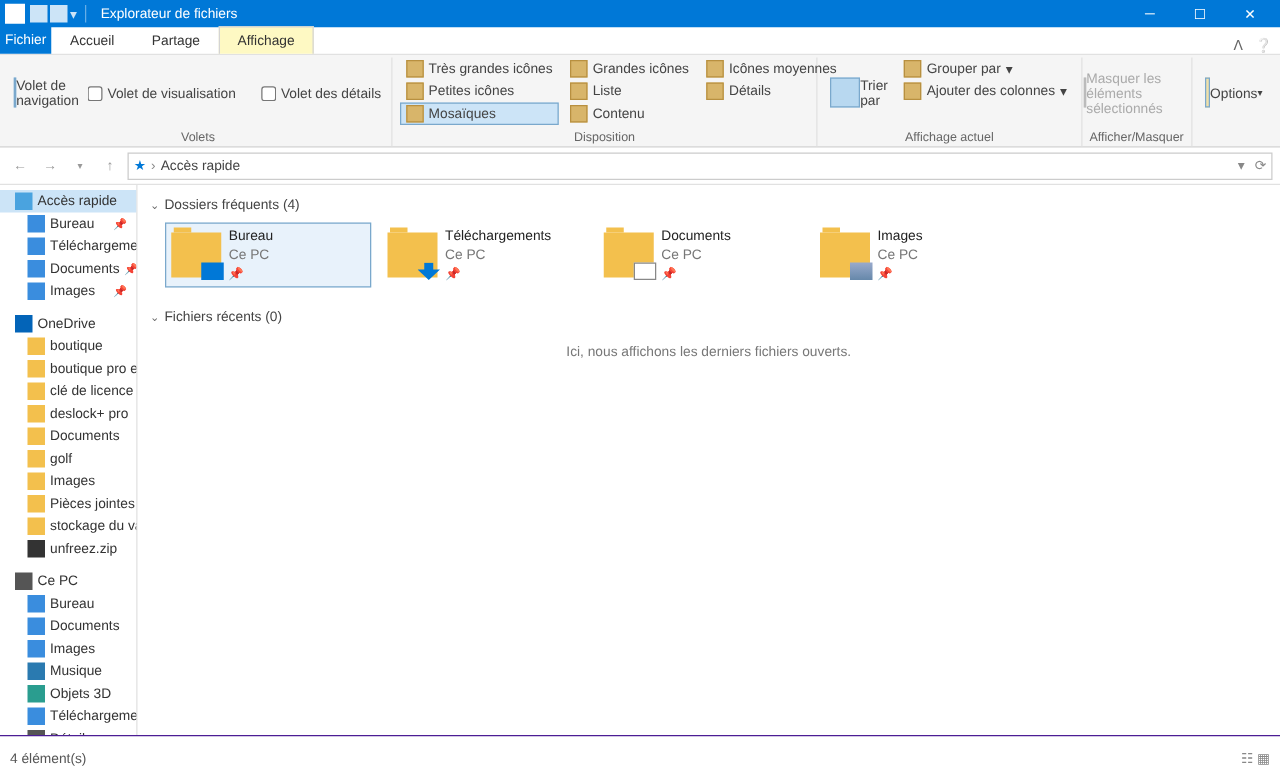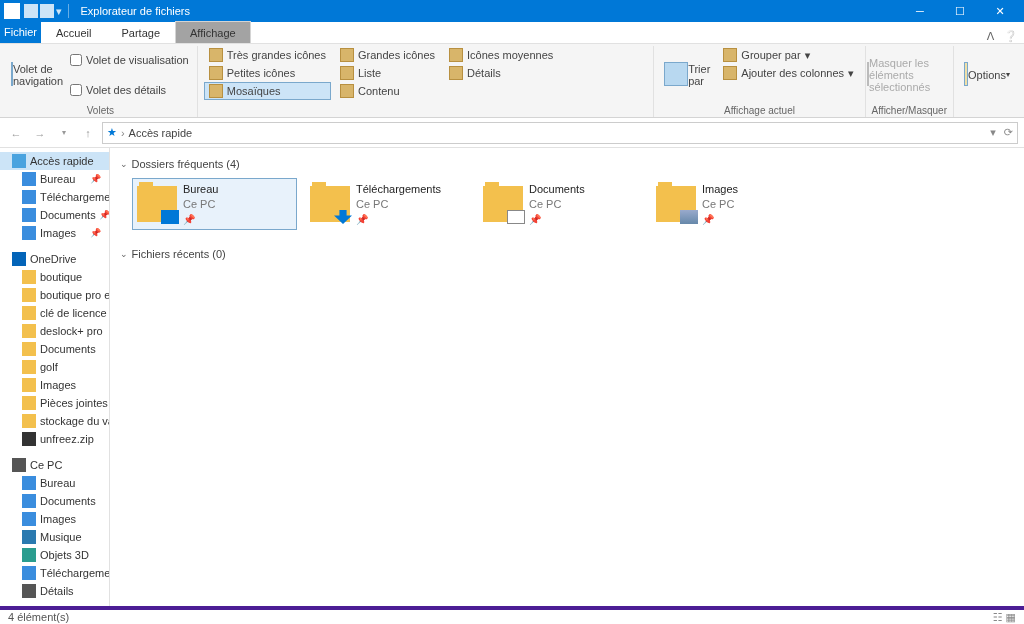--- a/index.html
+++ b/index.html
@@ -7,29 +7,29 @@
 .title-bar{height:22px;background:#0078d7;color:#fff;display:flex;align-items:center;padding:0 4px}
 .title-bar .tb-icon{width:16px;height:16px;background:#fff;margin-right:4px}
 .title-bar .tb-mini{width:14px;height:14px;background:#cce4f7;margin-right:2px}
 .title-bar .sep{width:1px;height:14px;background:rgba(255,255,255,.4);margin:0 6px}
 .title-bar .title{margin-left:6px}
 .win-controls{margin-left:auto;display:flex}
 .win-btn{width:40px;height:22px;display:flex;align-items:center;justify-content:center;color:#fff}
 .tab-row{height:22px;background:#fff;display:flex;align-items:flex-end;border-bottom:1px solid #e1e1e1}
 .file-tab{background:#0078d7;color:#fff;padding:4px 4px;height:22px;display:flex;align-items:center}
 .reg-tab{padding:4px 14px;height:22px;display:flex;align-items:center;color:#333;border:1px solid transparent;border-bottom:none}
-.reg-tab.active{border-color:#d4d4d4;background:#a3a3a3}
+.reg-tab.active{border-color:#d4d4d4;background:#fef9c3}
 .help-btns{margin-left:auto;display:flex;align-items:center;padding-right:6px;gap:10px;color:#666}
 .ribbon{height:74px;background:#f5f5f5;border-bottom:1px solid #d4d4d4;display:flex;padding:2px 4px 0 4px}
 .rgroup{display:flex;flex-direction:column;border-right:1px solid #e1e1e1;padding:0 6px;height:100%}
 .rgroup-body{flex:1;display:flex;gap:4px}
 .rgroup-label{text-align:center;color:#666;font-size:10px;padding:1px 0}
 .vcol{display:flex;flex-direction:row;align-items:center;justify-content:center;padding:0 4px;color:#444;max-width:54px;line-height:1.1}
 .vicon{width:24px;height:24px;background:#b8d8f0;border:1px solid #7aa8cc;margin-bottom:2px}
-.chk-col{display:flex;flex-direction:column;gap:16px;justify-content:center}
+.chk-col{display:flex;flex-direction:row;gap:16px;justify-content:center}
 .chk-row{display:flex;align-items:center;gap:4px;color:#444;white-space:nowrap;padding:1px 2px}
 .chk-row input{width:12px;height:12px}
 .opt-col{display:flex;flex-direction:column;gap:0}
 .opt-row{display:flex;align-items:center;gap:4px;padding:1px 4px;color:#444;white-space:nowrap;border:1px solid transparent}
 .opt-row.sel{background:#cce4f7;border:1px solid #7aa8cc}
 .small-ic{width:14px;height:14px;background:#d8b56a;border:1px solid #b89040}
 .nav-bar{height:30px;border-bottom:1px solid #e1e1e1;display:flex;align-items:center;padding:0 6px;gap:4px}
 .nav-arrow{width:20px;height:20px;display:flex;align-items:center;justify-content:center;color:#999}
 .addr-box{flex:1;height:22px;border:1px solid #ccc;display:flex;align-items:center;padding:0 4px;gap:4px;color:#444}
 .addr-box .star{color:#0078d7}
@@ -65,21 +65,21 @@
 .tile-ic .overlay{position:absolute;right:-2px;bottom:-2px;width:18px;height:14px}
 .ov-desk{background:#0078d7}
 .ov-dl{background:#0078d7;clip-path:polygon(50% 100%,0 40%,30% 40%,30% 0,70% 0,70% 40%,100% 40%)}
 .ov-doc{background:#fff;border:1px solid #888}
 .ov-img{background:linear-gradient(#9ac,#68a)}
 .tile-txt{line-height:1.3}
 .tile-name{color:#222}
 .tile-sub{color:#777}
 .tile-pin{color:#888;font-size:10px;margin-top:2px}
 .empty-msg{text-align:center;color:#777;margin-top:16px}
-.status{height:18px;border-top:4px solid #4c1d95;display:flex;align-items:center;padding:0 8px;color:#555}
+.status{height:36px;border-top:1px solid #4c1d95;display:flex;align-items:center;padding:0 8px;color:#555}
 .status .view-btns{margin-left:auto;display:flex;gap:3px;color:#888}
 </style>
 </head>
 <body>
 
 <div class="title-bar">
   <div class="tb-icon"></div>
   <div class="tb-mini"></div>
   <div class="tb-mini"></div>
   <span style="color:#cce4f7">▾</span>
@@ -160,20 +160,21 @@
             <div class="small-ic"></div>
             <span>Icônes moyennes</span>
           </div>
         <div class="opt-row">
             <div class="small-ic"></div>
             <span>Détails</span>
           </div>
         <div class="opt-row">&nbsp;</div>
       </div>
     </div>
+    <div class="rgroup-label">Disposition</div>
   </div>
 
   <div class="rgroup">
     <div class="rgroup-body">
       <div class="vcol">
         <div class="vicon"></div>
         <span style="white-space:pre-line">Trier
 par</span>
       </div>
       <div class="opt-col">
@@ -376,20 +377,21 @@
        <div class="tile-name">Images</div>
        <div class="tile-sub">Ce PC</div>
        <div class="tile-pin">📌</div>
      </div>
    </div>
       </div>
     <div class="sect-head" style="margin-top:18px">
       <span class="chev">⌄</span>
       <span>Fichiers récents (0)</span>
     </div>
+    <div class="empty-msg">Ici, nous affichons les derniers fichiers ouverts.</div>
   </div>
 </div>
 
 <div class="status">
   <span>4 élément(s)</span>
   <div class="view-btns">
     <span>☷</span>
     <span>▦</span>
   </div>
 </div>

